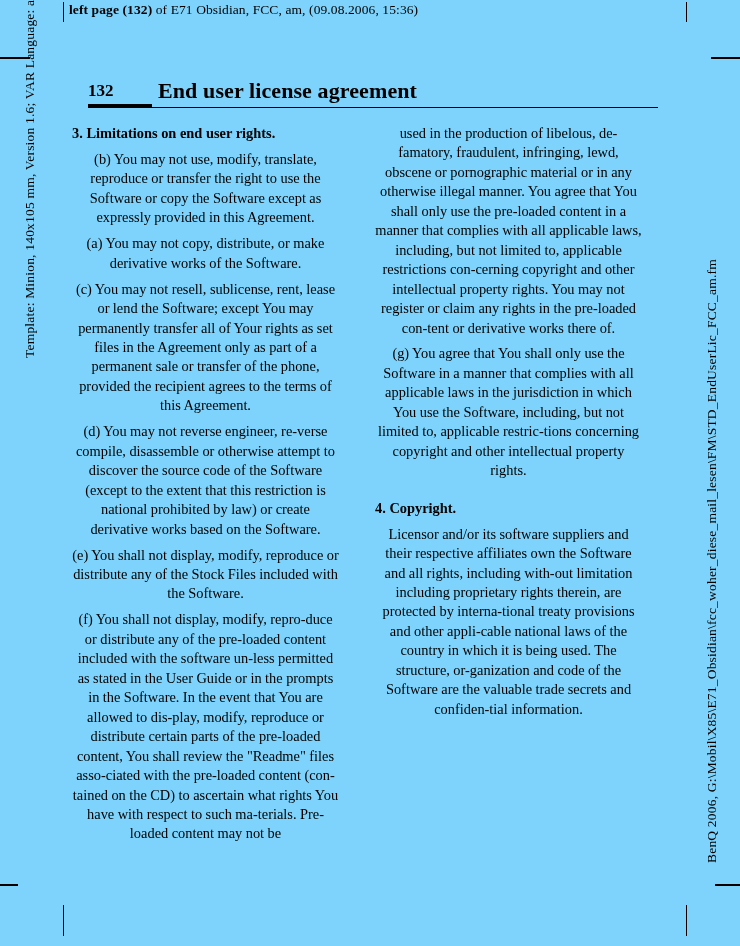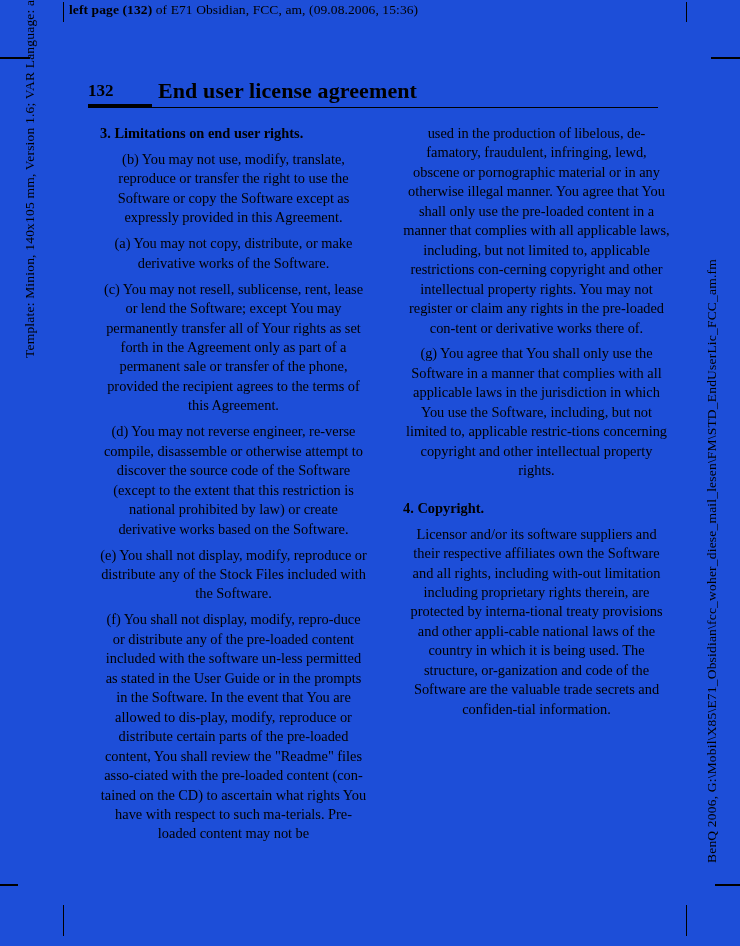--- a/index.html
+++ b/index.html
@@ -15,21 +15,21 @@
     color: #000000;
     overflow: hidden;
   }
 
   
   #page {
     position: absolute;
     left: 0; top: 0;
     width: 740px;
     height: 946px;
-    background: #1d4ed8;
+    background: #7dd3fc;
   }
 
   
   .crop-v {
     position: absolute;
     width: 1px;
     background: #000;
   }
   .crop-h {
     position: absolute;
@@ -128,21 +128,21 @@
     left: 88px;
     top: 104px;
     width: 64px;
     height: 4px;
     background: #000;
   }
 
   
   #body-cols {
     position: absolute;
-    left: 100px;
+    left: 72px;
     top: 124px;
     width: 570px;
     height: 750px;
   }
   .col {
     position: absolute;
     top: 0;
     width: 267px;
   }
   #col-left  { left: 0px; }
@@ -190,21 +190,21 @@
     </div>
   </div>
   <div id="rule-thin"></div>
   <div id="rule-thick"></div>
 
   <div id="body-cols">
     <div class="col" id="col-left">
         <div class="head">3. Limitations on end user rights.</div>
         <div class="para">(b) You may not use, modify, translate, reproduce or transfer the right to use the Software or copy the Software except as expressly provided in this Agreement.</div>
         <div class="para">(a) You may not copy, distribute, or make derivative works of the Software.</div>
-        <div class="para">(c) You may not resell, sublicense, rent, lease or lend the Software; except You may permanently transfer all of Your rights as set forth in the Agreement only as part of a permanent sale or transfer of the phone, provided the recipient agrees to the terms of this Agreement.</div>
+        <div class="para">(c) You may not resell, sublicense, rent, lease or lend the Software; except You may permanently transfer all of Your rights as set files in the Agreement only as part of a permanent sale or transfer of the phone, provided the recipient agrees to the terms of this Agreement.</div>
         <div class="para">(d) You may not reverse engineer, re-verse compile, disassemble or otherwise attempt to discover the source code of the Software (except to the extent that this restriction is national prohibited by law) or create derivative works based on the Software.</div>
         <div class="para">(e) You shall not display, modify, reproduce or distribute any of the Stock Files included with the Software.</div>
         <div class="para">(f) You shall not display, modify, repro-duce or distribute any of the pre-loaded content included with the software un-less permitted as stated in the User Guide or in the prompts in the Software. In the event that You are allowed to dis-play, modify, reproduce or distribute certain parts of the pre-loaded content, You shall review the "Readme" files asso-ciated with the pre-loaded content (con-tained on the CD) to ascertain what rights You have with respect to such ma-terials. Pre-loaded content may not be</div>
       </div>
     <div class="col" id="col-right">
         <div class="para">used in the production of libelous, de-famatory, fraudulent, infringing, lewd, obscene or pornographic material or in any otherwise illegal manner. You agree that You shall only use the pre-loaded content in a manner that complies with all applicable laws, including, but not limited to, applicable restrictions con-cerning copyright and other intellectual property rights. You may not register or claim any rights in the pre-loaded con-tent or derivative works there of.</div>
         <div class="para">(g) You agree that You shall only use the Software in a manner that complies with all applicable laws in the jurisdiction in which You use the Software, including, but not limited to, applicable restric-tions concerning copyright and other intellectual property rights.</div>
         <div class="head spaced">4. Copyright.</div>
         <div class="para">Licensor and/or its software suppliers and their respective affiliates own the Software and all rights, including with-out limitation including proprietary rights therein, are protected by interna-tional treaty provisions and other appli-cable national laws of the country in which it is being used. The structure, or-ganization and code of the Software are the valuable trade secrets and confiden-tial information.</div>
       </div>

